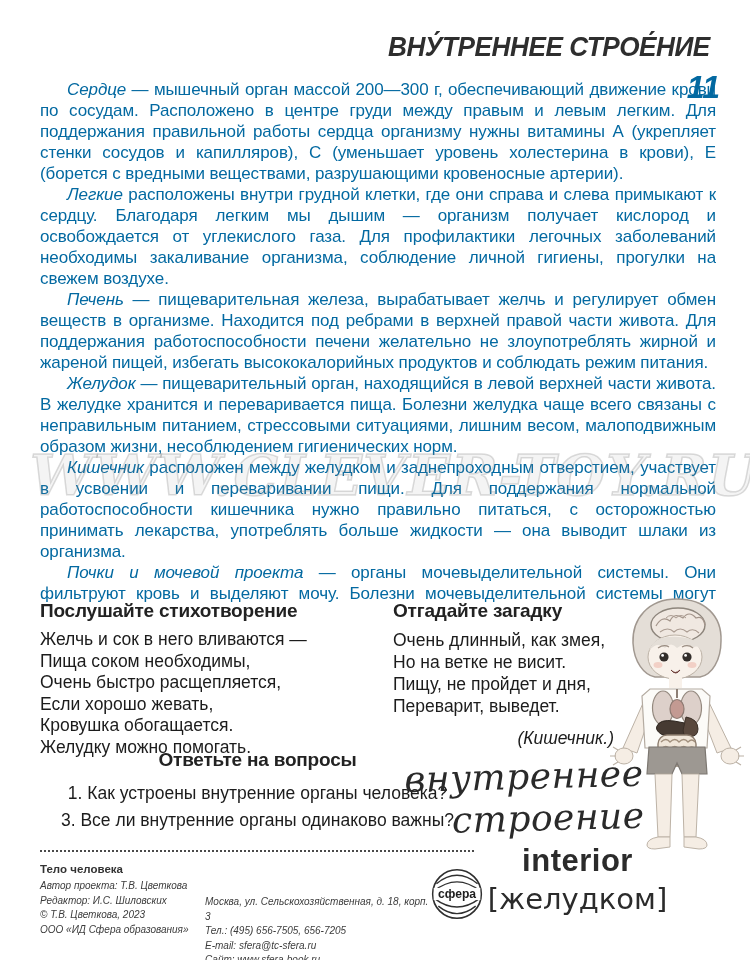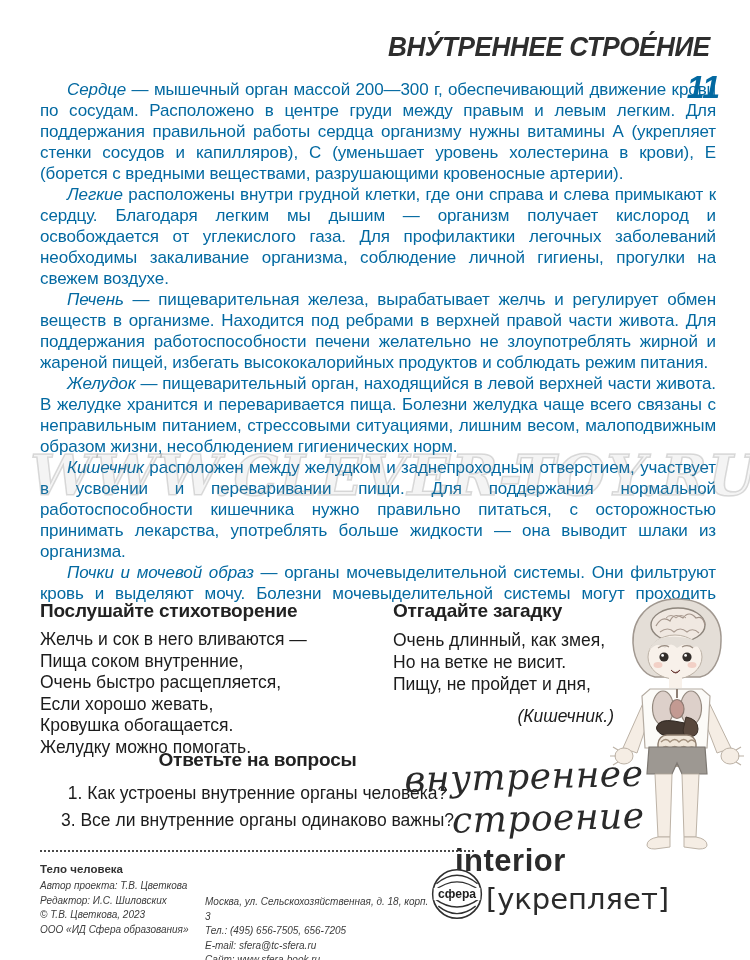--- a/index.html
+++ b/index.html
@@ -62,21 +62,21 @@
   .separator{top:850px;left:40px;width:434px;border-top:2.5px dotted #4a4a4a;height:0;}
 
   
   .handwritten{
     top:756px;left:392px;width:252px;text-align:right;
     font-family:"DejaVu Serif",serif;font-style:italic;
     font-size:36px;line-height:42px;color:#2a2a2a;letter-spacing:0.5px;
     transform:rotate(-1.5deg);
   }
   .english-word{
-    top:843px;left:455px;width:245px;
+    top:843px;left:455px;width:245px;text-align:center;
     font-size:31px;font-weight:bold;color:#2b2b2b;letter-spacing:0.5px;
   }
   .transcription{
     top:882px;left:455px;width:245px;text-align:center;
     font-family:"DejaVu Sans",sans-serif;font-size:29px;color:#2b2b2b;
   }
 
   
   .footer-title{top:863px;left:40px;font-size:11.5px;font-weight:bold;color:#333;}
   .footer-col{font-size:10px;line-height:14.5px;color:#3c3c3c;font-style:italic;}
@@ -96,55 +96,56 @@
 </div>
 
 <div class="abs watermark">WWW.CLEVER-TOY.RU</div>
 
 <div class="abs main-text">
   <p class="para"><span class="lead">Сердце</span><span> — мышечный орган массой 200—300 г, обеспечивающий движение крови по сосудам. Расположено в центре груди между правым и левым легким. Для поддержания правильной работы сердца организму нужны витамины А (укрепляет стенки сосудов и капилляров), С (уменьшает уровень холестерина в крови), Е (борется с вредными веществами, разрушающими кровеносные артерии).</span></p>
   <p class="para"><span class="lead">Легкие</span><span> расположены внутри грудной клетки, где они справа и слева примыкают к сердцу. Благодаря легким мы дышим — организм получает кислород и освобождается от углекислого газа. Для профилактики легочных заболеваний необходимы закаливание организма, соблюдение личной гигиены, прогулки на свежем воздухе.</span></p>
   <p class="para"><span class="lead">Печень</span><span> — пищеварительная железа, вырабатывает желчь и регулирует обмен веществ в организме. Находится под ребрами в верхней правой части живота. Для поддержания работоспособности печени желательно не злоупотреблять жирной и жареной пищей, избегать высококалорийных продуктов и соблюдать режим питания.</span></p>
   <p class="para"><span class="lead">Желудок</span><span> — пищеварительный орган, находящийся в левой верхней части живота. В желудке хранится и переваривается пища. Болезни желудка чаще всего связаны с неправильным питанием, стрессовыми ситуациями, лишним весом, малоподвижным образом жизни, несоблюдением гигиенических норм.</span></p>
   <p class="para"><span class="lead">Кишечник</span><span> расположен между желудком и заднепроходным отверстием, участвует в усвоении и переваривании пищи. Для поддержания нормальной работоспособности кишечника нужно правильно питаться, с осторожностью принимать лекарства, употреблять больше жидкости — она выводит шлаки из организма.</span></p>
-  <p class="para"><span class="lead">Почки и мочевой образ</span><span> — органы мочевыделительной системы. Они фильтруют кровь и выделяют мочу. Болезни мочевыделительной системы могут проходить незаметно, принимая хроническую форму. Чтобы этого не допустить, нужно правильно питаться, вести подвижный образ жизни, проводить закаливающие процедуры.</span></p>
+  <p class="para"><span class="lead">Почки и мочевой проекта</span><span> — органы мочевыделительной системы. Они фильтруют кровь и выделяют мочу. Болезни мочевыделительной системы могут проходить незаметно, принимая хроническую форму. Чтобы этого не допустить, нужно правильно питаться, вести подвижный образ жизни, проводить закаливающие процедуры.</span></p>
 </div>
 
 <div class="abs poem">
   <div class="col-head">Послушайте стихотворение</div>
   <div class="verse-line">Желчь и сок в него вливаются —</div>
-  <div class="verse-line">Пища соком внутренние,</div>
+  <div class="verse-line">Пища соком необходимы,</div>
   <div class="verse-line">Очень быстро расщепляется,</div>
   <div class="verse-line">Если хорошо жевать,</div>
   <div class="verse-line">Кровушка обогащается.</div>
   <div class="verse-line">Желудку можно помогать.</div>
 </div>
 
 <div class="abs riddle">
   <div class="col-head">Отгадайте загадку</div>
   <div class="verse-line">Очень длинный, как змея,</div>
   <div class="verse-line">Но на ветке не висит.</div>
   <div class="verse-line">Пищу, не пройдет и дня,</div>
+  <div class="verse-line">Переварит, выведет.</div>
   <div class="riddle-answer">(Кишечник.)</div>
 </div>
 
 <div class="abs questions">
   <div class="col-head">Ответьте на вопросы</div>
   <div class="q-item">1. Как устроены внутренние органы человека?</div>
   <div class="q-item">3. Все ли внутренние органы одинаково важны?</div>
 </div>
 
 <div class="abs separator"></div>
 
 <div class="abs handwritten">
   <div>внутреннее</div>
   <div>строение</div>
 </div>
 <div class="abs english-word">interior</div>
-<div class="abs transcription">[укрепляет]</div>
+<div class="abs transcription">[желудком]</div>
 
 <div class="abs figure">
   <svg width="142" height="260" viewBox="0 0 142 260">
 
     <path d="M71 3 C42 3 26 23 27 47 C28 66 38 79 49 81 L94 81 C106 79 115 64 115 45 C116 20 99 3 71 3 Z" fill="#e4ded7" stroke="#a19890" stroke-width="1.5"></path>
 
     <ellipse cx="72" cy="29" rx="27" ry="17" fill="#f0e8e1" stroke="#8d857c" stroke-width="1.4"></ellipse>
     <path d="M50 30 q6 -11 14 -5 q4 -9 13 -3 q6 -8 13 0 q7 -3 9 7" fill="none" stroke="#a3948a" stroke-width="1.2"></path>
     <path d="M54 36 q8 -6 14 0 q6 -6 13 0 q6 -5 12 1" fill="none" stroke="#ab9c92" stroke-width="1.1"></path>
     <path d="M60 22 q5 -5 10 0 q5 -5 10 0" fill="none" stroke="#ab9c92" stroke-width="1"></path>

